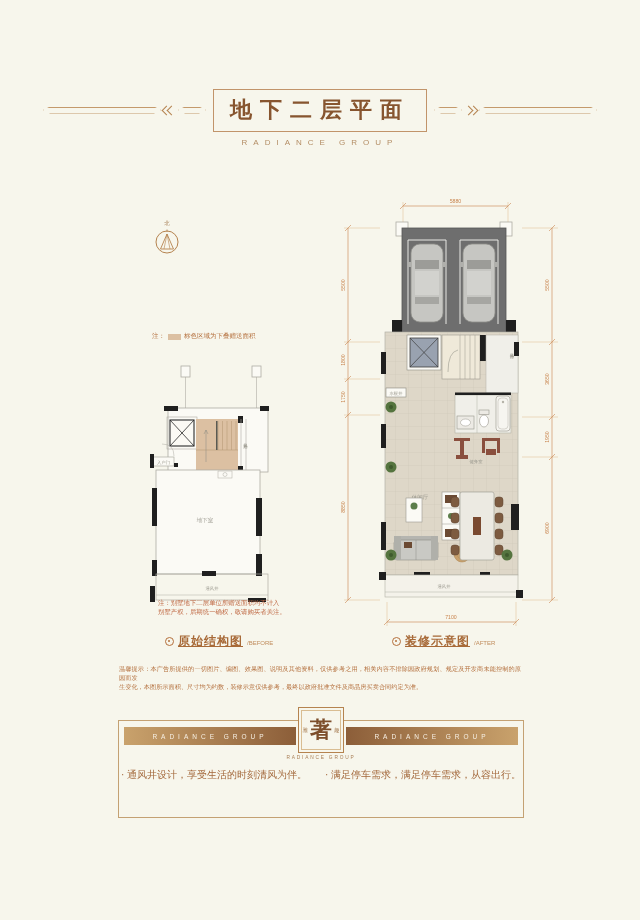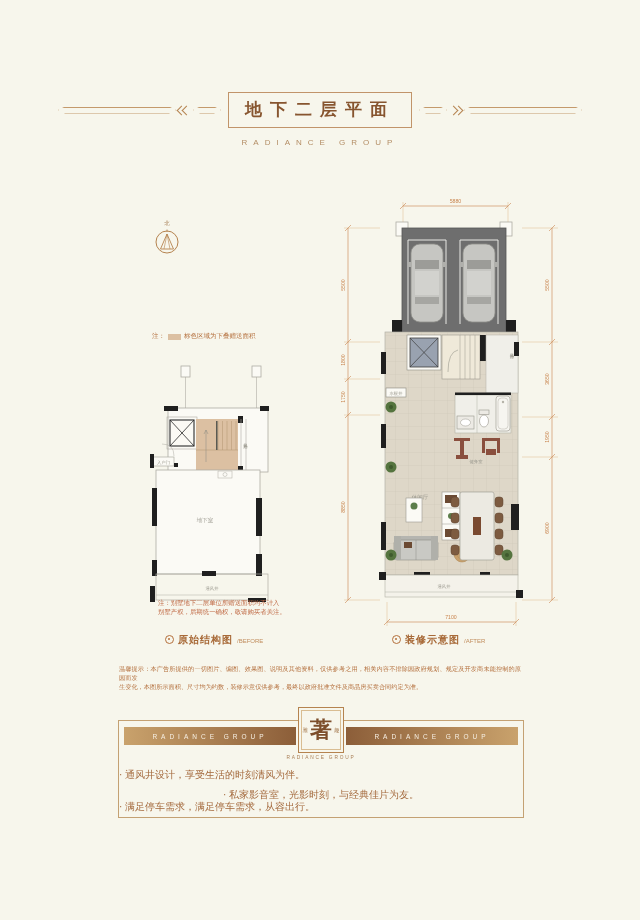--- a/index.html
+++ b/index.html
@@ -11,41 +11,41 @@
   .ornament{display:flex;align-items:center;justify-content:center;height:32px;}
   .h-line{height:5px;border:1px solid #c49a6c;background:transparent;
           clip-path:polygon(0 50%,7px 0,calc(100% - 7px) 0,100% 50%,calc(100% - 7px) 100%,7px 100%);}
   .h-line.long{width:116px;} .h-line.short{width:26px;margin:0 3px;}
   .chev{display:inline-flex;margin:0 2px;}
   .chev i{display:block;width:6px;height:6px;border-left:1.5px solid #b5834f;border-bottom:1.5px solid #b5834f;}
   .chev.lt i{transform:rotate(45deg);margin-right:-2px;}
   .chev.rt i{transform:rotate(225deg);margin-left:-2px;}
   .title-box{border:1px solid #c1946a;padding:5px 16px 6px 16px;margin:0 4px;background:#f7f6ec;}
   .title-box span{font-family:"Liberation Serif","DejaVu Serif",serif;font-weight:bold;
-                  font-size:17px;letter-spacing:8px;color:#87552f;white-space:nowrap;}
+                  font-size:22px;letter-spacing:8px;color:#87552f;white-space:nowrap;}
   .brand-top{margin-top:12px;text-align:center;font-size:8px;letter-spacing:6px;color:#b48e66;}
 
   
   .compass{position:absolute;left:148px;top:220px;width:38px;text-align:center;}
   .compass .n{font-size:5.5px;color:#a87f56;}
   .legend-note{position:absolute;left:152px;top:332px;display:flex;align-items:center;gap:3px;
                font-size:6.5px;color:#b5713f;}
   .legend-note .swatch{width:13px;height:6px;background:#dcc0a2;display:inline-block;}
 
   
   .plan{position:absolute;}
   .plan-left{left:148px;top:362px;width:165px;height:252px;}
   .plan-right{left:330px;top:192px;width:235px;height:452px;}
   .plan-note{position:absolute;left:158px;top:598px;width:180px;font-size:6.4px;line-height:9px;color:#c06a45;}
 
   .captions{position:absolute;top:633px;left:0;right:0;}
   .caption{position:absolute;display:flex;align-items:baseline;gap:4px;color:#a86a38;}
   .caption .dotr{width:7px;height:7px;border:1.5px solid #b5703c;border-radius:50%;position:relative;top:1px;}
   .caption .dotr::after{content:"";position:absolute;left:1.5px;top:1.5px;width:2.5px;height:2.5px;background:#b5703c;border-radius:50%;}
-  .caption .zh{font-size:10px;font-weight:bold;letter-spacing:1px;}
+  .caption .zh{font-size:12px;font-weight:bold;letter-spacing:1px;text-decoration:underline;}
   .caption .en{font-size:6px;color:#c08c5c;}
   .caption.c-left{left:165px;} .caption.c-right{left:392px;}
 
   .disclaimer{position:absolute;left:119px;top:664px;width:402px;font-size:6.2px;
               line-height:9px;color:#b5713f;}
   .disclaimer .l1{text-align:justify;}
 
   
   .footer-box{position:absolute;left:118px;top:720px;width:404px;height:96px;border:1px solid #c4a173;}
   .fbar{position:absolute;top:6px;height:18px;display:flex;align-items:center;justify-content:center;
@@ -55,21 +55,21 @@
   .seal{position:absolute;left:50%;top:-14px;transform:translateX(-50%);width:46px;height:46px;
         background:#f7f6ec;border:1px solid #b5834f;box-sizing:border-box;
         display:flex;align-items:center;justify-content:center;gap:2px;}
   .seal::before{content:"";position:absolute;inset:2px;border:1px solid #d9bd92;pointer-events:none;}
   .seal .side{font-size:5.5px;color:#a87f56;}
   .seal .main{font-family:"Liberation Serif","DejaVu Serif",serif;font-size:22px;font-weight:bold;color:#7d4e2b;}
   .seal-sub{position:absolute;top:34px;left:0;right:0;text-align:center;font-size:4.8px;
             letter-spacing:1.8px;color:#a87f56;}
   .bullets-row{position:absolute;left:0;right:0;display:flex;justify-content:center;gap:18px;
                font-size:10px;color:#a4693c;white-space:nowrap;}
-  .bullets-row.r1{top:47px;flex-direction:column;} .bullets-row.r2{top:67px;}
+  .bullets-row.r1{top:47px;} .bullets-row.r2{top:67px;}
 
   
   svg text{font-family:"Liberation Sans",sans-serif;}
   .dimtext{fill:#c9854f;font-size:5.2px;}
   .glabel{fill:#9b998f;font-size:5.5px;}
   .glabel-s{fill:#9b998f;font-size:4.3px;}
   .vtext{writing-mode:vertical-rl;text-orientation:upright;}
 </style>
 </head>
 <body>
@@ -440,18 +440,15 @@
     <div class="seal">
       <span class="side">雅</span>
       <span class="main">著</span>
       <span class="side">趣</span>
     </div>
     <div class="seal-sub">RADIANCE GROUP</div>
     <div class="bullets-row r1">
       <span>· 通风井设计，享受生活的时刻清风为伴。</span>
       <span>· 满足停车需求，满足停车需求，从容出行。</span>
     </div>
-    <div class="bullets-row r2">
-      <span>· 私家影音室，光影时刻，与经典佳片为友。</span>
-    </div>
   </div>
 
 </div>
 
 </body></html>

